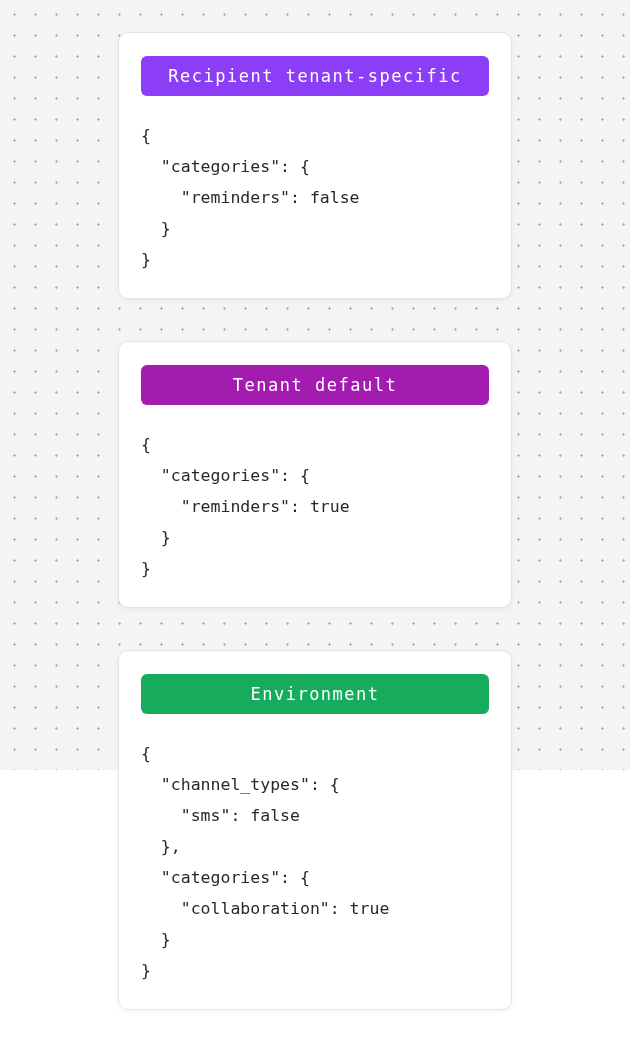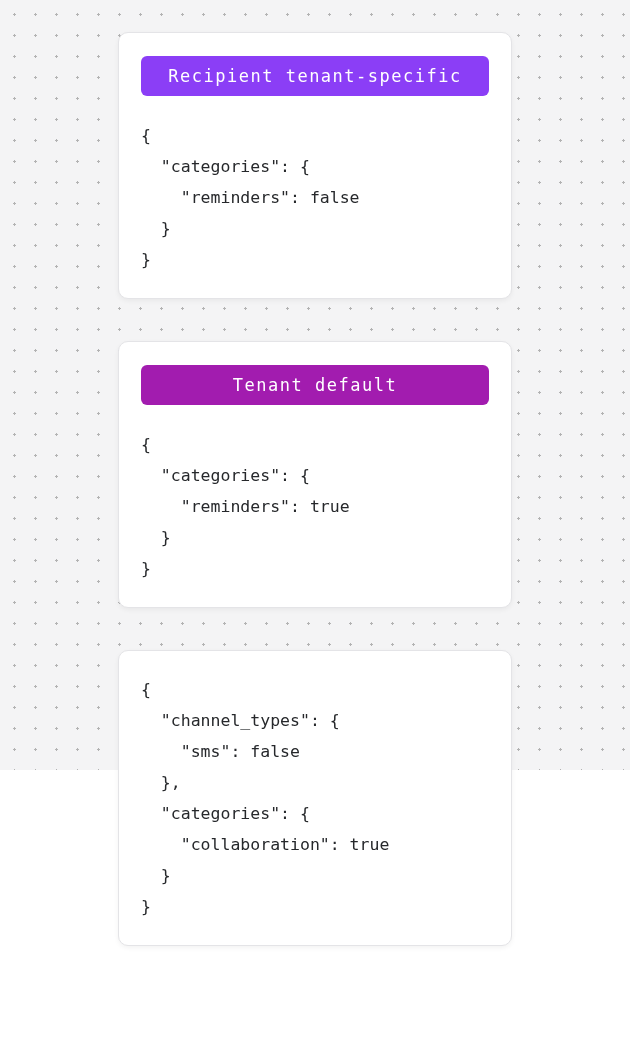--- a/index.html
+++ b/index.html
@@ -74,20 +74,21 @@
   <div class="card">
     <div class="badge" style="background: #a21caf;">Tenant default</div>
     <pre class="code">{
   "categories": {
     "reminders": true
   }
 }</pre>
   </div>
 
   <div class="card">
+    <div class="badge" style="background: rgb(23, 171, 94);">Environment</div>
     <pre class="code">{
   "channel_types": {
     "sms": false
   },
   "categories": {
     "collaboration": true
   }
 }</pre>
   </div>
 

